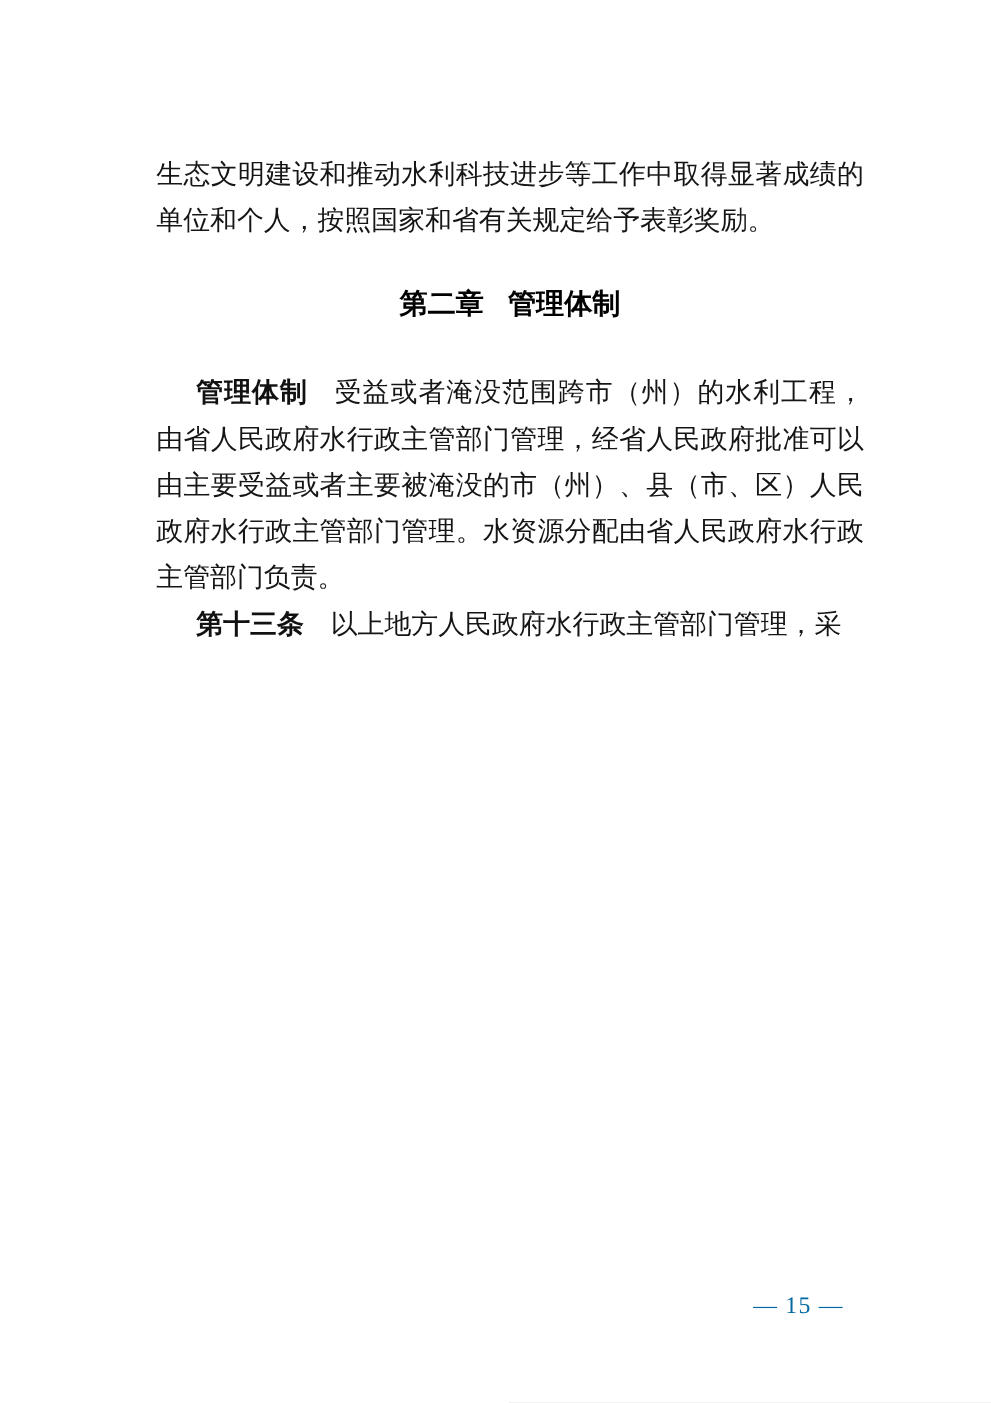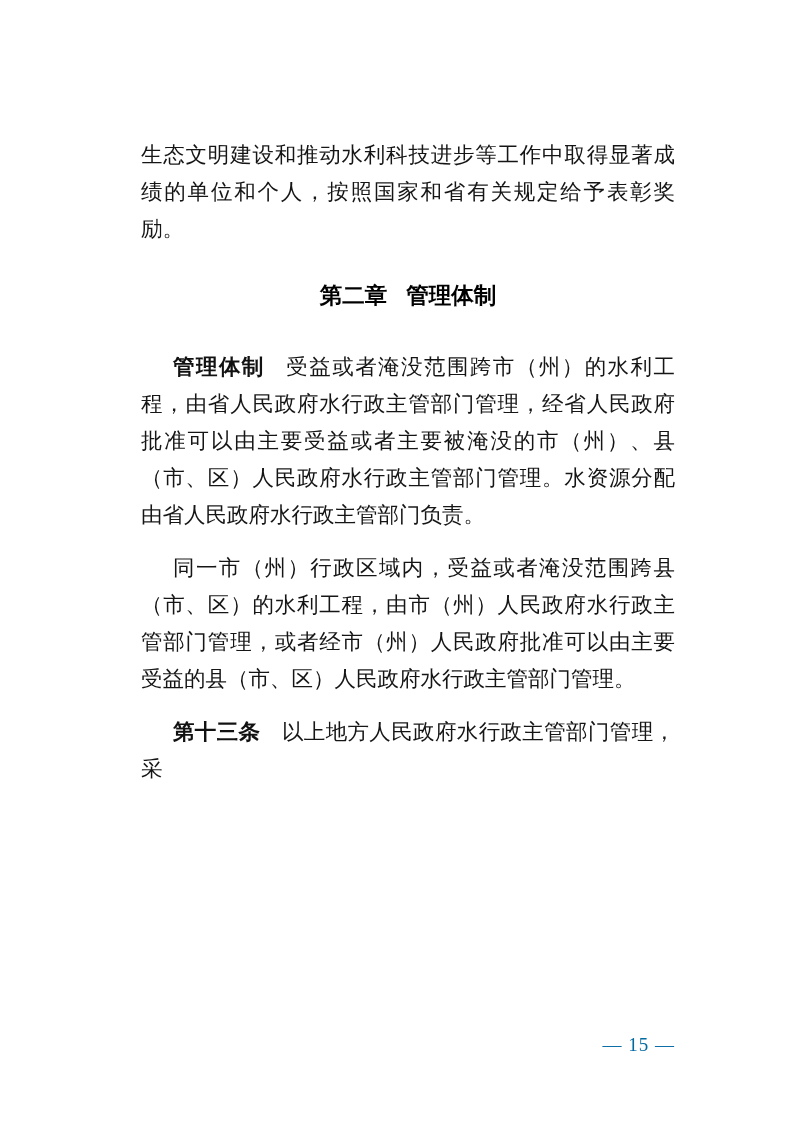--- a/index.html
+++ b/index.html
@@ -22,21 +22,21 @@
     top: 121px;
     width: 566px;
     font-family: "Liberation Serif", "DejaVu Serif", serif;
     font-size: 21.5px;
     line-height: 37px;
     text-align: justify;
     text-justify: inter-ideograph;
     color: #151515;
   }
   .content p {
-    margin: 16px;
+    margin: 0;
     padding: 0;
   }
   .para-indent {
     text-indent: 32px;
   }
   .chapter-heading {
     margin: 29px 0 35px 0;
     text-align: center;
     font-family: "Liberation Sans", "DejaVu Sans", sans-serif;
     font-weight: 700;
@@ -80,23 +80,20 @@
     </p>
 
     <h2 class="chapter-heading">
       <span>第二章</span><span class="chapter-gap"></span><span>管理体制</span>
     </h2>
 
     <p class="para-indent">
       <span class="article-label">管理体制</span><span>受益或者淹没范围跨市（州）的水利工程，由省人民政府水行政主管部门管理，经省人民政府批准可以由主要受益或者主要被淹没的市（州）、县（市、区）人民政府水行政主管部门管理。水资源分配由省人民政府水行政主管部门负责。</span>
     </p>
 
-    <p class="para-indent">
-      <span>同一市（州）行政区域内，受益或者淹没范围跨县（市、区）的水利工程，由市（州）人民政府水行政主管部门管理，或者经市（州）人民政府批准可以由主要受益的县（市、区）人民政府水行政主管部门管理。</span>
-    </p>
 
 
 
     <p class="para-indent">
       <span class="article-label">第十三条</span><span>以上地方人民政府水行政主管部门管理，采</span>
     </p>
 
   </div>
 
   <div class="page-number">— 15 —</div>

